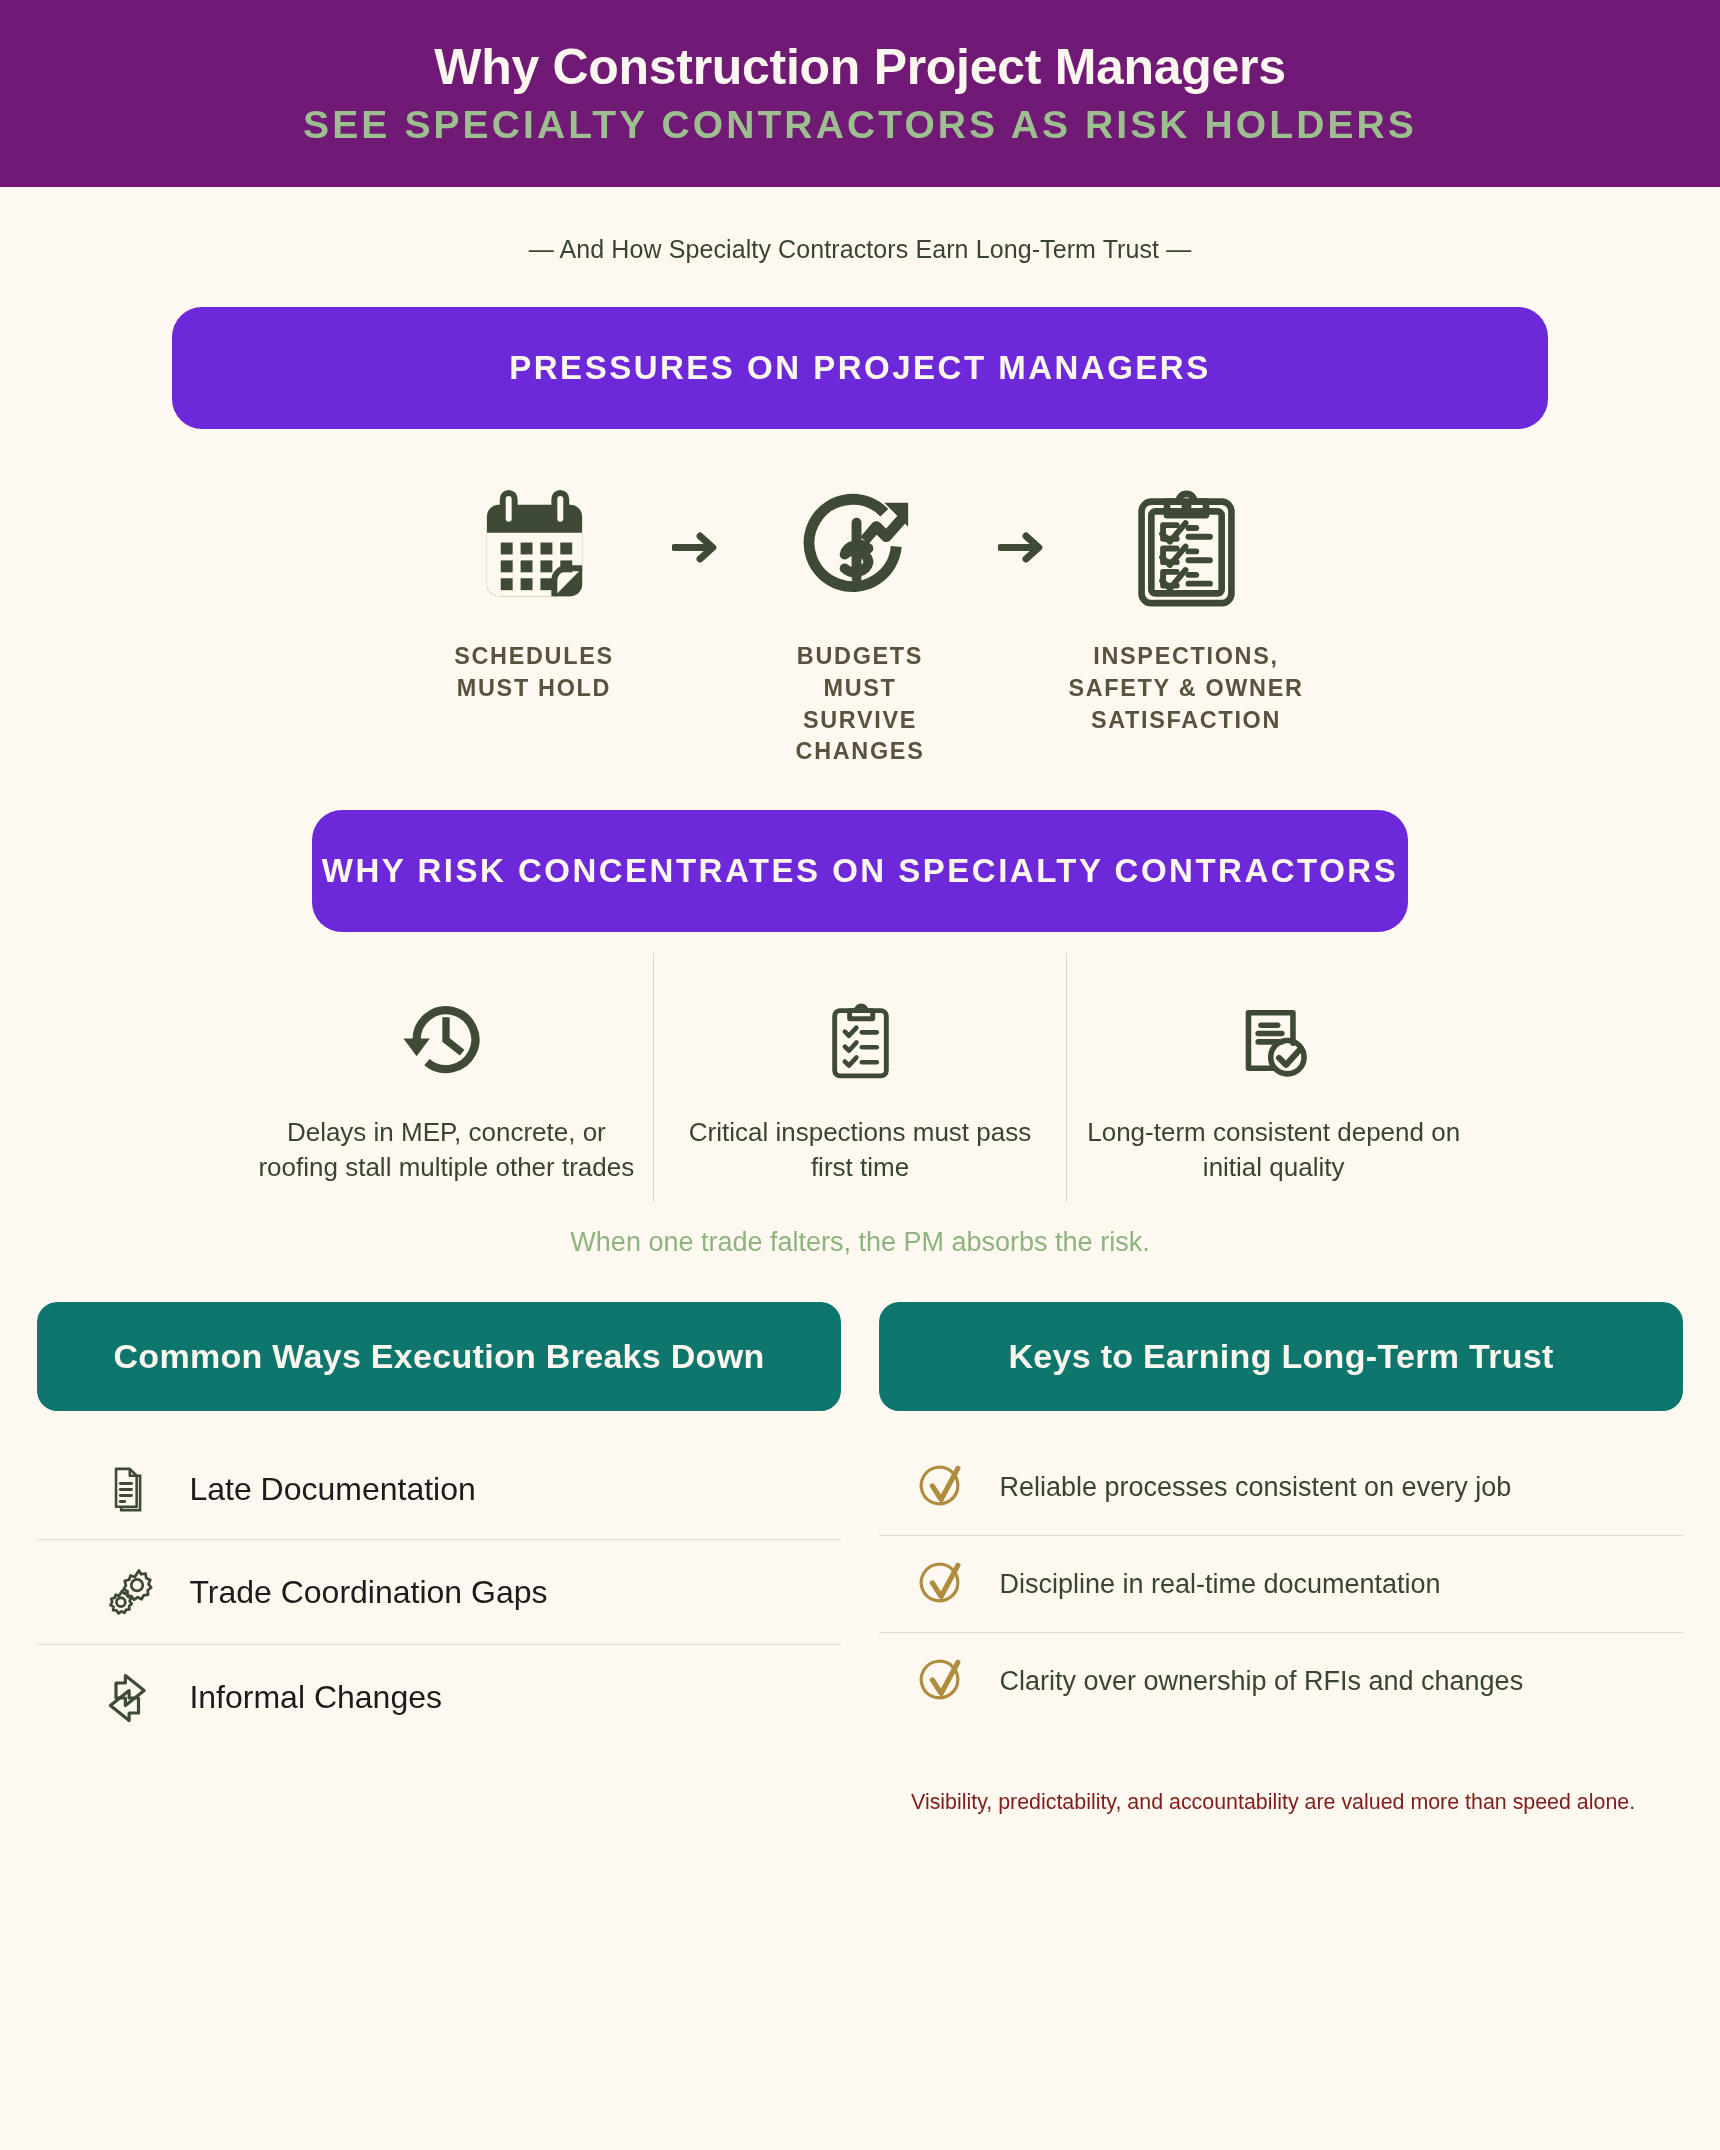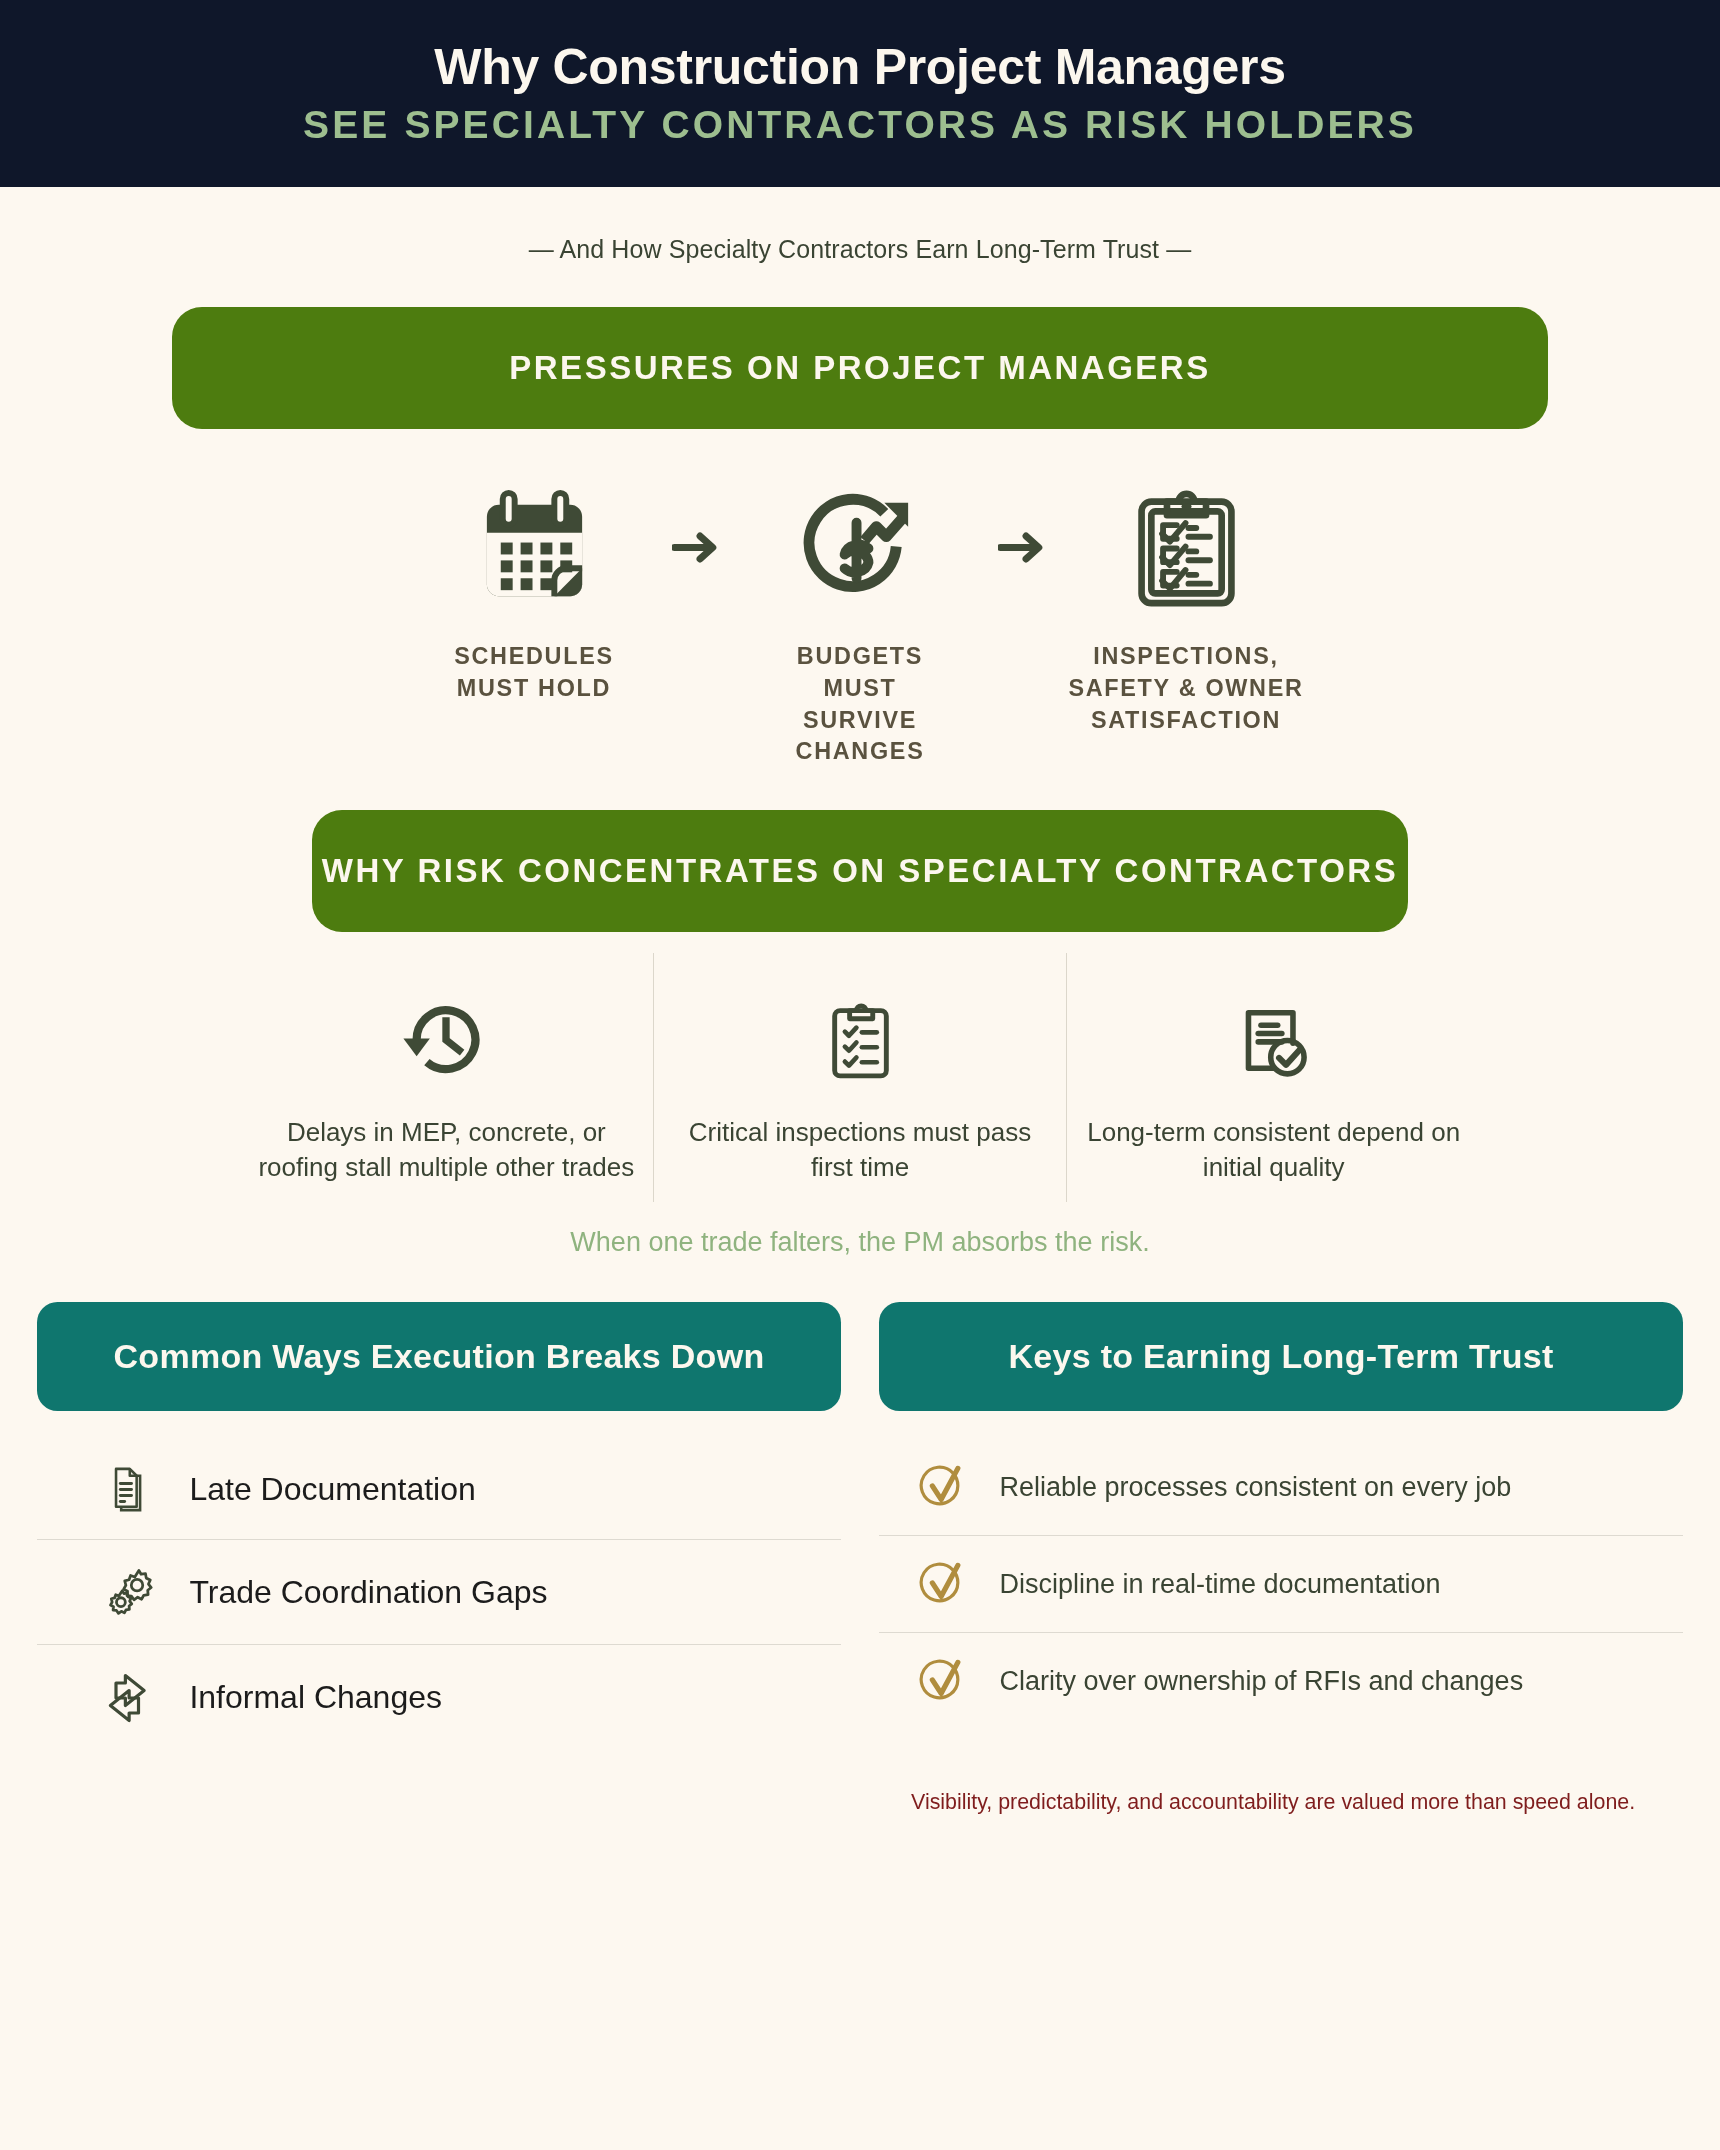--- a/index.html
+++ b/index.html
@@ -7,21 +7,21 @@
   body {
     width:1720px; height:2151px;
     font-family:"Liberation Sans", sans-serif;
     color:#3F4A36;
     overflow:hidden;
     position:relative;
   }
 
   
   .header {
-    background:#0f172a;
+    background:#701a75;
     height:187px;
     display:flex; flex-direction:column;
     align-items:center; justify-content:center;
     gap:11.2px;
   }
   .header-title {
     color:#FCF7EE;
     font-size:50px;
     font-weight:bold;
     letter-spacing:-0.3px;
@@ -41,21 +41,21 @@
   .tagline {
     text-align:center;
     font-size:25px;
     color:#3A4433;
     margin-top:48px;
     letter-spacing:0.1px;
   }
 
   
   .banner {
-    background:#4d7c0f;
+    background:#6d28d9;
     border-radius:30px;
     color:#FCF7EE;
     display:flex; align-items:center; justify-content:center;
     text-align:center;
     font-weight:bold;
   }
   .banner-1 {
     margin:43px auto 0;
     width:1376px; height:122px;
     font-size:33px; letter-spacing:2.5px;

